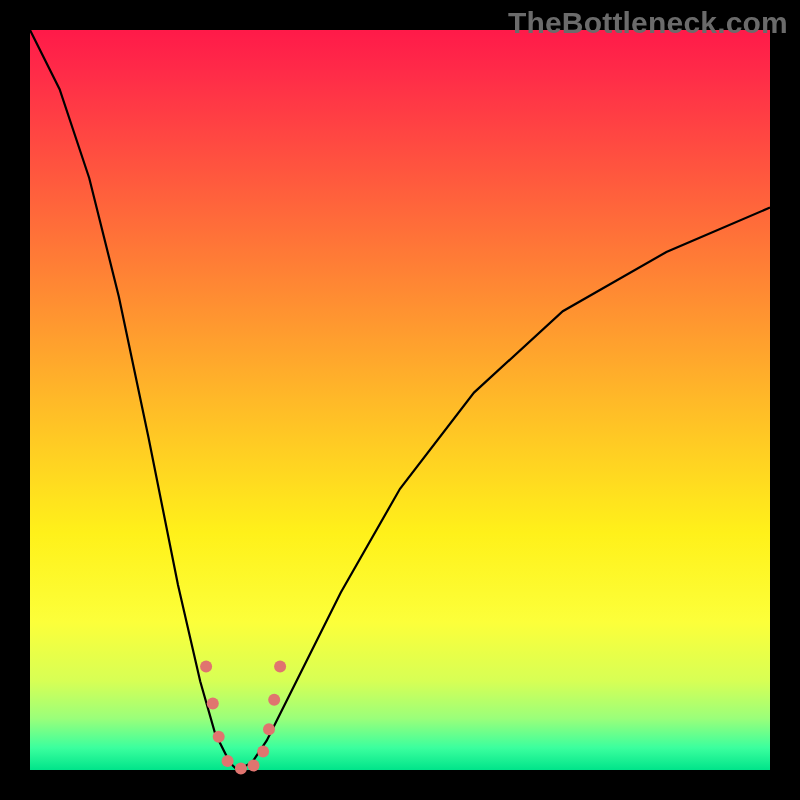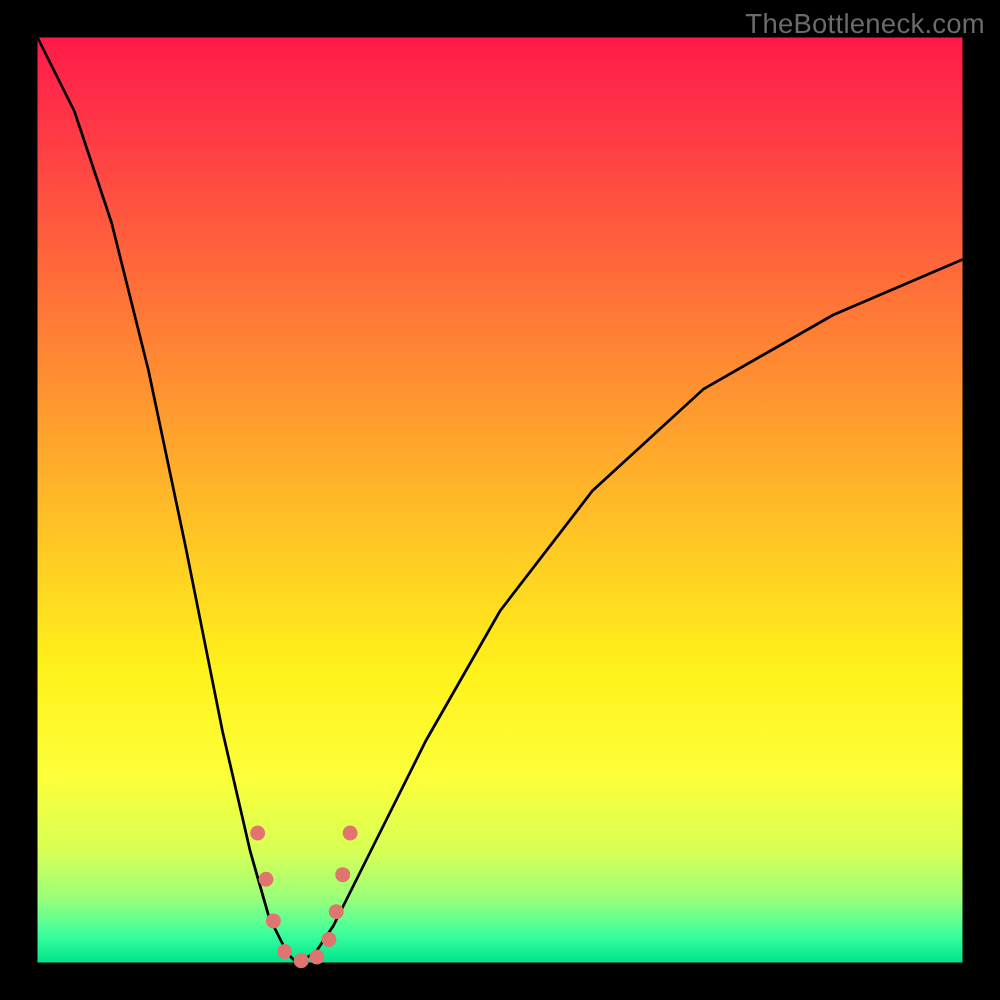--- a/index.html
+++ b/index.html
@@ -15,22 +15,22 @@
     position: absolute;
     left: 0;
     top: 0;
     width: 800px;
     height: 800px;
   }
   .watermark {
     position: absolute;
     top: 6px;
     right: 12px;
-    font-size: 22px;
-    font-weight: 400;
+    font-size: 30px;
+    font-weight: 700;
     color: #6b6b6b;
     letter-spacing: 0.2px;
     z-index: 5;
     user-select: none;
   }
 </style>
 </head>
 <body>
 
 <div class="watermark">TheBottleneck.com</div>

